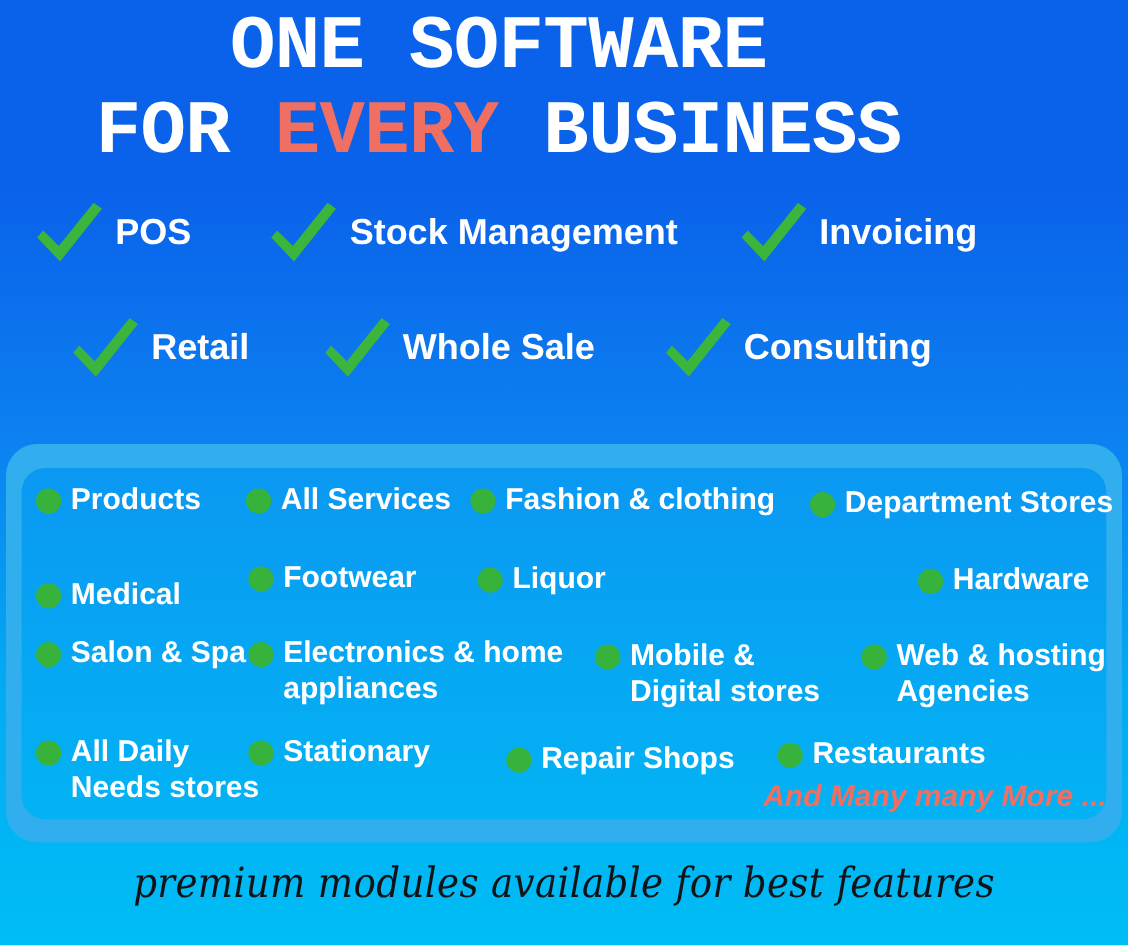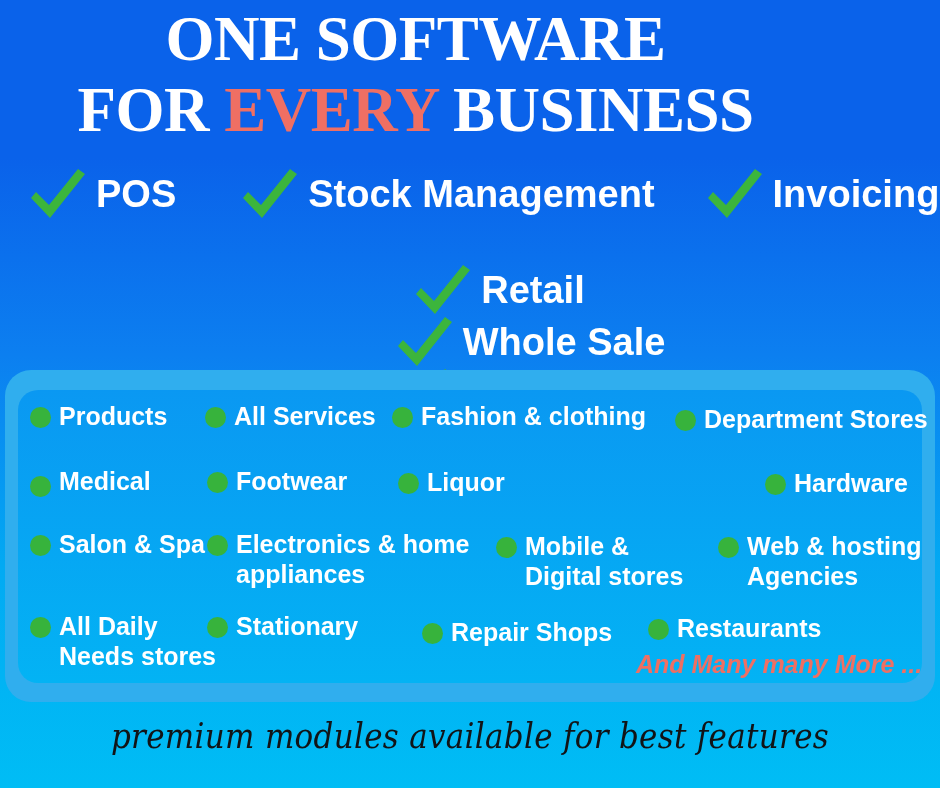--- a/index.html
+++ b/index.html
@@ -19,51 +19,51 @@
       #00bdf5 100%);
     overflow:hidden;
   }
 
   
   #headline {
     position:absolute;
     top:8px; left:0; width:831px;
     text-align:center;
     color:#ffffff;
-    font-family:Liberation Serif, serif;
+    font-family:Liberation Mono, monospace;
     font-weight:bold;
     font-size:62px;
     line-height:1.0;
     letter-spacing:-0.5px;
   }
   #headline .ln { display:block; white-space:nowrap; }
   #headline .ln1 { font-size:63px; }
   #headline .ln2 { font-size:63px; margin-top:8px; }
   .every { color:#ef6f63;text-align:right; }
 
   
   .feat-row {
     position:absolute;
     width:940px;
     display:flex;
     align-items:center;
   }
   #feat-row-1 { top:168px; left:0; padding-left:30px; }
-  #feat-row-2 { top:264px; left:0; padding-left:60px;flex-direction:column; }
+  #feat-row-2 { top:264px; left:0; padding-left:60px; }
 
   .feat {
     display:flex;
     align-items:center;
     white-space:nowrap;
   }
   .feat-label {
     color:#ffffff;
     font-family:"Liberation Sans Narrow","Liberation Sans", sans-serif;
     font-weight:bold;
-    font-size:38px;
+    font-size:30px;
     letter-spacing:0px;
     margin-left:10px;
   }
   .tick { flex:0 0 auto; display:block; }
 
   
   #panel-frame {
     position:absolute;
     left:5px; top:370px;
     width:930px; height:332px;
@@ -189,21 +189,21 @@
   </div>
   <div class="cat" style="left:675px; top:405px;">
     <span class="dot"></span>
     <span class="cat-label">Department Stores</span>
   </div>
   <div class="cat" style="left:392px; top:402px;">
     <span class="dot"></span>
     <span class="cat-label">Fashion &amp; clothing</span>
   </div>
 
-  <div class="cat" style="left:30px;  top:467px;align-items:flex-end;">
+  <div class="cat" style="left:30px;  top:481px;">
     <span class="dot"></span>
     <span class="cat-label">Medical</span>
   </div>
   <div class="cat" style="left:207px; top:467px;">
     <span class="dot"></span>
     <span class="cat-label">Footwear</span>
   </div>
   <div class="cat" style="left:398px; top:468px;">
     <span class="dot"></span>
     <span class="cat-label">Liquor</span>

